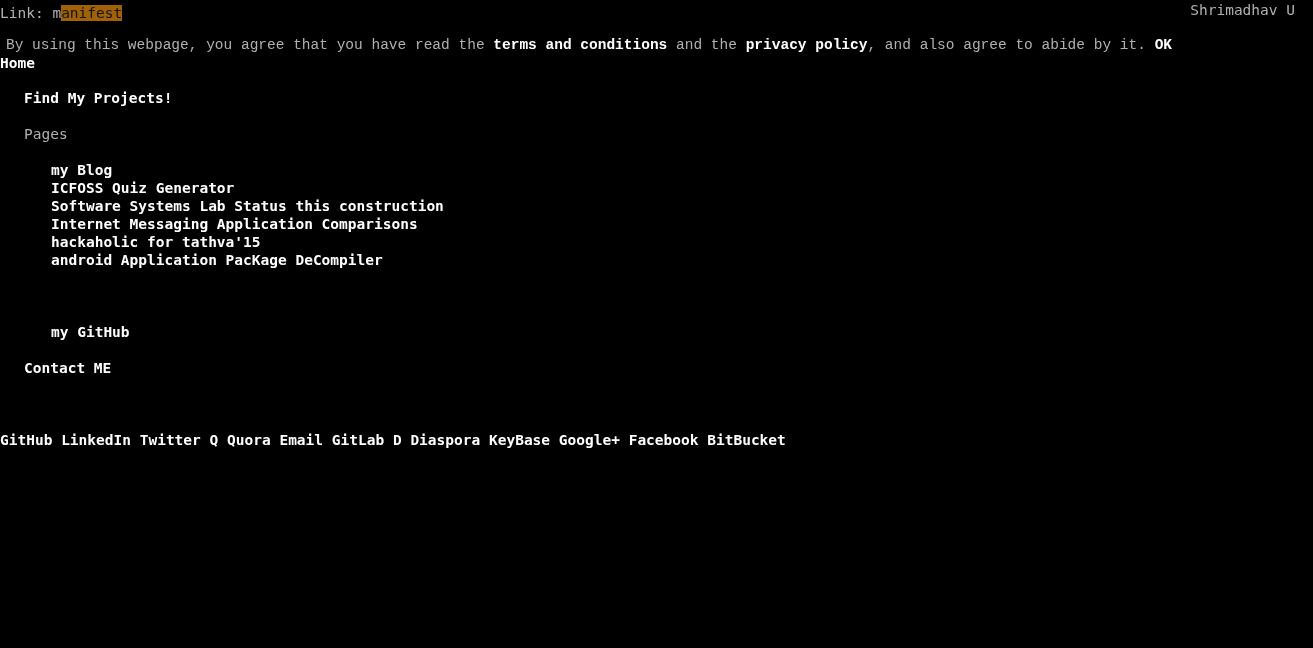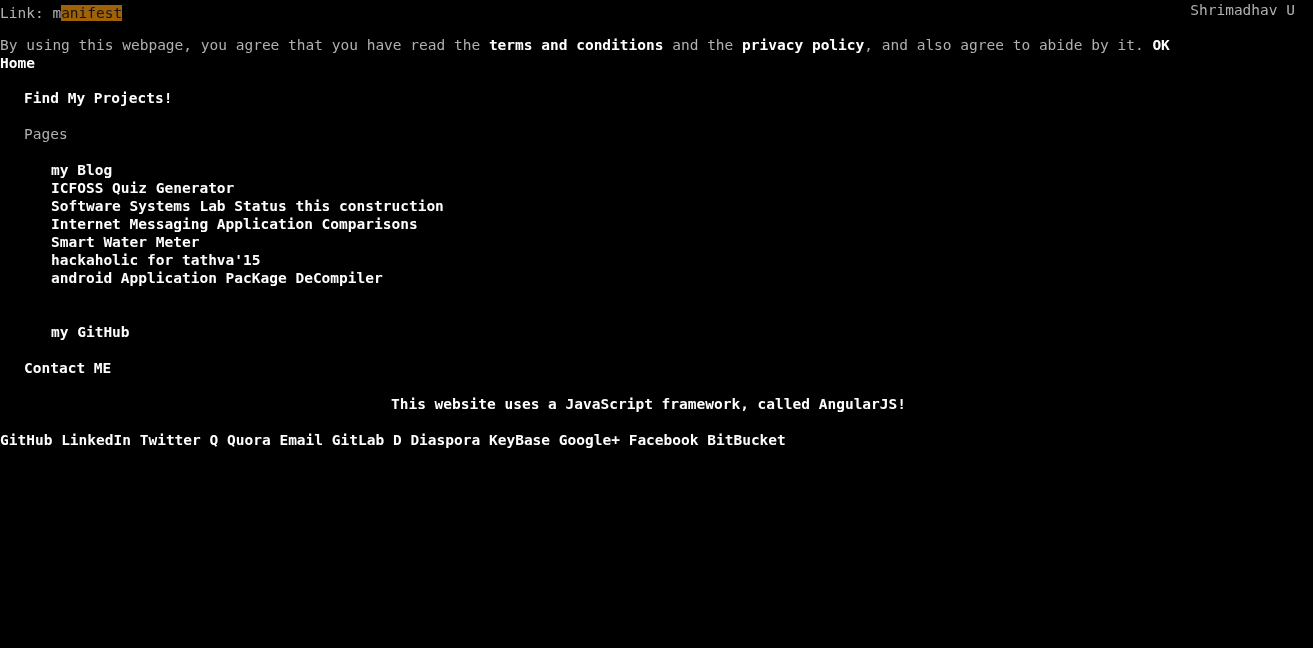--- a/index.html
+++ b/index.html
@@ -34,21 +34,21 @@
   .dim      { color: #b0b0b0; font-weight: normal; }
   .link     { color: #ffffff; font-weight: bold; }
   .sel {
     background: #a16207;
     color: #141414;
     font-weight: normal;
   }
   
   #status-line { top: 4px; left: 0; }
   
-  #consent-line { top: 36px; left: 0; }
+  #consent-line { top: 36px; left: 6px; font-family: Liberation Mono, monospace; }
   
   #home-line { top: 54px; left: 0; }
   
   #user-line {
     position: absolute;
     top: 1px;
     right: 0;
     white-space: pre;
     color: #b0b0b0;
     height: 18px;
@@ -113,26 +113,24 @@
 
   <div class="row link" id="heading-line">Find My Projects!</div>
 
   <div class="row dim" id="pages-label">Pages</div>
 
   <ul class="pages-list">
     <li class="link">my Blog</li>
     <li class="link">ICFOSS Quiz Generator</li>
     <li class="link">Software Systems Lab Status this construction</li>
     <li class="link">Internet Messaging Application Comparisons</li>
-    <li class="link">Smart Water Meter</li>
     <li class="link">hackaholic for tathva'15</li>
     <li class="link">android Application PacKage DeCompiler</li>
   </ul>
 
   <div class="row link" id="github-line">my GitHub</div>
 
   <div class="row link" id="contact-line">Contact ME</div>
 
-  <div id="framework-line" class="link">This website uses a JavaScript framework, called AngularJS!</div>
 
   <div id="social-line"><span class="link">GitHub</span><span class="social-sep"> </span><span class="link">LinkedIn</span><span class="social-sep"> </span><span class="link">Twitter</span><span class="social-sep"> </span><span class="link">Q</span><span class="social-sep"> </span><span class="link">Quora</span><span class="social-sep"> </span><span class="link">Email</span><span class="social-sep"> </span><span class="link">GitLab</span><span class="social-sep"> </span><span class="link">D</span><span class="social-sep"> </span><span class="link">Diaspora</span><span class="social-sep"> </span><span class="link">KeyBase</span><span class="social-sep"> </span><span class="link">Google+</span><span class="social-sep"> </span><span class="link">Facebook</span><span class="social-sep"> </span><span class="link">BitBucket</span></div>
 
 </div>
 
 </body></html>

